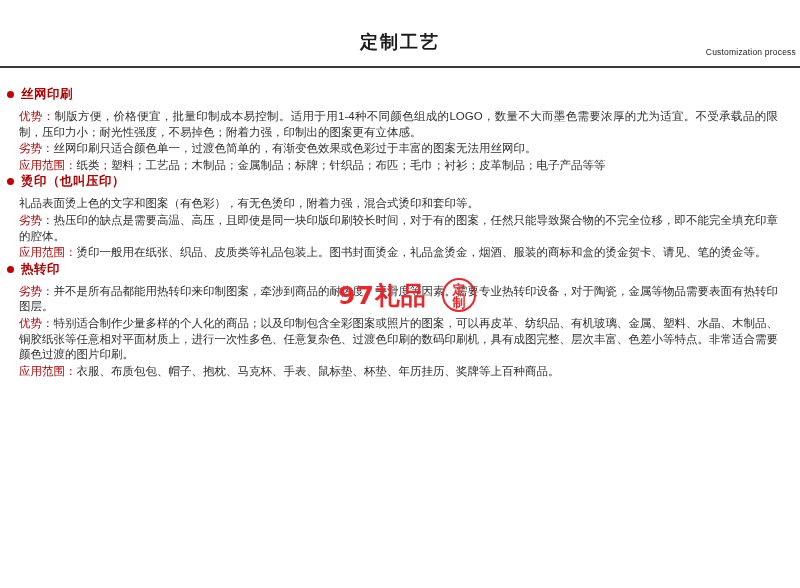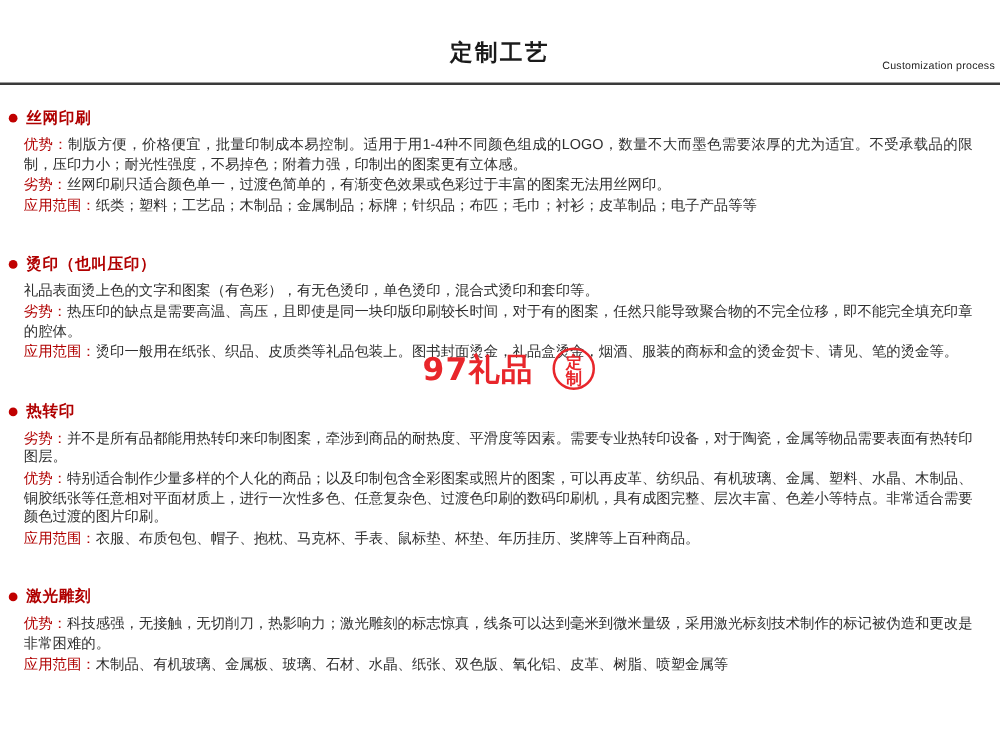--- a/index.html
+++ b/index.html
@@ -53,21 +53,21 @@
     width: 800px;
     height: 2px;
     background: #3a3a3a;
   }
 
   
   .content {
     padding: 0 22px 0 7px;
   }
   .section {
-    margin-top: 30px;
+    margin-top: 0;
   }
   .section:first-child { margin-top: 18px; }
 
   .sec-head {
     display: flex;
     align-items: center;
     gap: 7px;
     margin-bottom: 6px;
   }
   .bullet {
@@ -153,43 +153,35 @@
       <p class="para"><span class="lbl">优势：</span>制版方便，价格便宜，批量印制成本易控制。适用于用1-4种不同颜色组成的LOGO，数量不大而墨色需要浓厚的尤为适宜。不受承载品的限制，压印力小；耐光性强度，不易掉色；附着力强，印制出的图案更有立体感。</p>
       <p class="para"><span class="lbl">劣势：</span>丝网印刷只适合颜色单一，过渡色简单的，有渐变色效果或色彩过于丰富的图案无法用丝网印。</p>
       <p class="para"><span class="lbl">应用范围：</span>纸类；塑料；工艺品；木制品；金属制品；标牌；针织品；布匹；毛巾；衬衫；皮革制品；电子产品等等</p>
     </div>
 
     <div class="section">
       <div class="sec-head">
         <span class="bullet"></span>
         <span class="sec-title">烫印（也叫压印）</span>
       </div>
-      <p class="para">礼品表面烫上色的文字和图案（有色彩），有无色烫印，单色烫印，混合式烫印和套印等。</p>
+      <p class="para">礼品表面烫上色的文字和图案（有色彩），有无色烫印，附着力强，混合式烫印和套印等。</p>
       <p class="para"><span class="lbl">劣势：</span>热压印的缺点是需要高温、高压，且即使是同一块印版印刷较长时间，对于有的图案，任然只能导致聚合物的不完全位移，即不能完全填充印章的腔体。</p>
       <p class="para"><span class="lbl">应用范围：</span>烫印一般用在纸张、织品、皮质类等礼品包装上。图书封面烫金，礼品盒烫金，烟酒、服装的商标和盒的烫金贺卡、请见、笔的烫金等。</p>
     </div>
 
     <div class="section">
       <div class="sec-head">
         <span class="bullet"></span>
         <span class="sec-title">热转印</span>
       </div>
       <p class="para"><span class="lbl">劣势：</span>并不是所有品都能用热转印来印制图案，牵涉到商品的耐热度、平滑度等因素。需要专业热转印设备，对于陶瓷，金属等物品需要表面有热转印图层。</p>
       <p class="para"><span class="lbl">优势：</span>特别适合制作少量多样的个人化的商品；以及印制包含全彩图案或照片的图案，可以再皮革、纺织品、有机玻璃、金属、塑料、水晶、木制品、铜胶纸张等任意相对平面材质上，进行一次性多色、任意复杂色、过渡色印刷的数码印刷机，具有成图完整、层次丰富、色差小等特点。非常适合需要颜色过渡的图片印刷。</p>
       <p class="para"><span class="lbl">应用范围：</span>衣服、布质包包、帽子、抱枕、马克杯、手表、鼠标垫、杯垫、年历挂历、奖牌等上百种商品。</p>
     </div>
 
-    <div class="section">
-      <div class="sec-head">
-        <span class="bullet"></span>
-        <span class="sec-title">激光雕刻</span>
-      </div>
-      <p class="para"><span class="lbl">优势：</span>科技感强，无接触，无切削刀，热影响力；激光雕刻的标志惊真，线条可以达到毫米到微米量级，采用激光标刻技术制作的标记被伪造和更改是非常困难的。</p>
-      <p class="para"><span class="lbl">应用范围：</span>木制品、有机玻璃、金属板、玻璃、石材、水晶、纸张、双色版、氧化铝、皮革、树脂、喷塑金属等</p>
-    </div>
 
   </div>
 
   <div class="watermark">
     <div class="wm-text">97礼品</div>
     <div class="wm-stamp">
       <span>定</span>
       <span>制</span>
     </div>
   </div>

